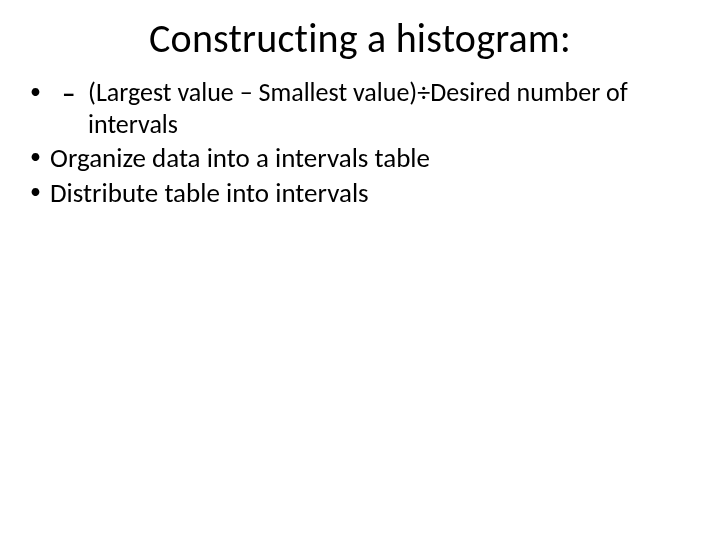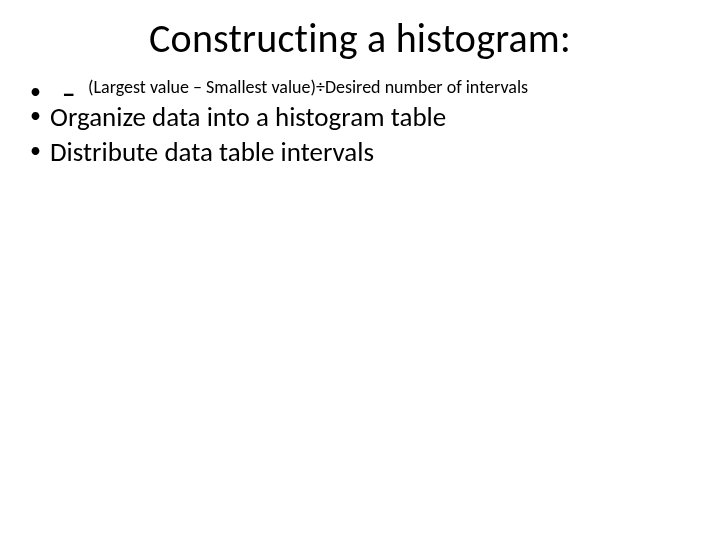--- a/index.html
+++ b/index.html
@@ -42,21 +42,21 @@
     position: absolute;
     left: 2px;
     top: 0;
     font-size: 22px;
     line-height: 1.35;
   }
   ul.level2 {
     list-style: none;
     margin: 0;
     padding: 0;
-    font-size: 18px;
+    font-size: 26px;
   }
   ul.level2 > li {
     position: relative;
     padding-left: 30px;
     margin-left: 8px;
     margin-bottom: 2px;
   }
   ul.level2 > li::before {
     content: "–";
     position: absolute;
@@ -74,19 +74,19 @@
   <h1 class="title">Constructing a histogram:</h1>
   <ul class="level1">
     <li>
       <ul class="level2">
         <li>
           <span>(Largest value – Smallest value)÷Desired number of intervals</span>
         </li>
       </ul>
     </li>
     <li>
-      <span>Organize data into a histogram table</span>
+      <span>Organize data into a intervals table</span>
     </li>
     <li>
-      <span>Distribute data table intervals</span>
+      <span>Distribute table into intervals</span>
     </li>
   </ul>
 </div>
 
 </body></html>

